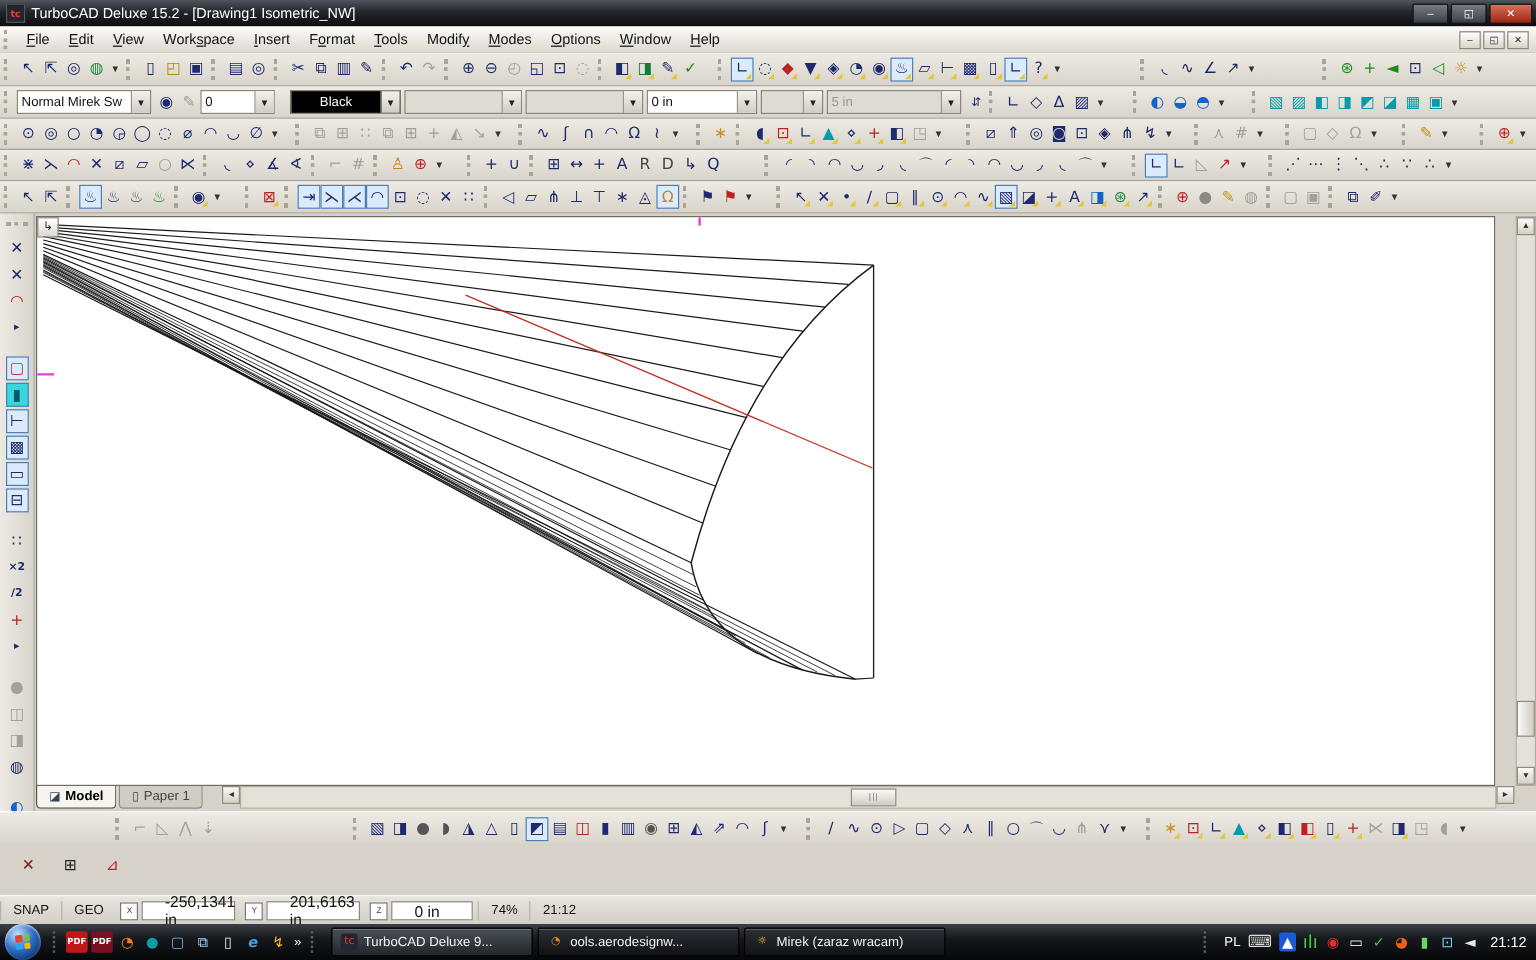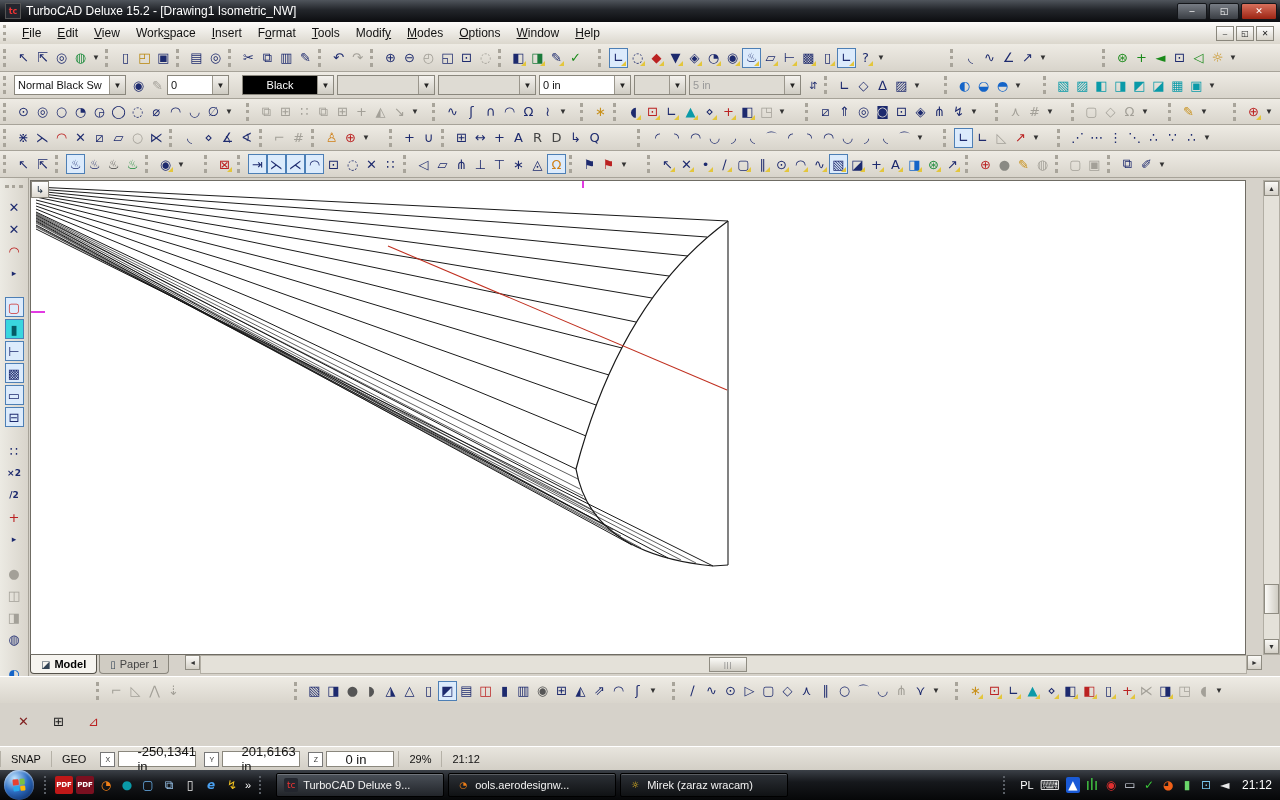--- a/index.html
+++ b/index.html
@@ -238,21 +238,21 @@
       <span class="ic">⊡</span>
       <span class="ic" style="color: rgb(26, 138, 26);">◁</span>
       <span class="ic" style="color: rgb(200, 144, 26);">☼</span>
       <span class="more">▼</span>
     </span>
   </div>
 
 <div id="tb2" class="tbrow abs" style="top:72px;height:27px;">
   <span class="grip"></span>
   <span class="cmb" style="width:112px;">
-    <span class="val">Normal Black Sw</span>
+    <span class="val">Normal Mirek Sw</span>
       <span class="arr">▼</span>
   </span>
   <span class="ic">◉</span>
   <span class="ic d">✎</span>
   <span class="cmb" style="width:62px;">
     <span class="val">0</span>
       <span class="arr">▼</span>
   </span>
   <span class="cmb black" style="width:92px;margin-left:10px;">
     <span class="val">Black</span>
@@ -743,21 +743,21 @@
     <span class="cfield">-250,1341 in</span>
   </span>
   <span class="coord">
     <span class="coordicon">Y</span>
     <span class="cfield">201,6163 in</span>
   </span>
   <span class="coord">
     <span class="coordicon">Z</span>
     <span class="cfield" style="width:68px;">0 in</span>
   </span>
-  <span class="spanel">29%</span>
+  <span class="spanel">74%</span>
   <span class="spanel" style="width:48px;">21:12</span>
 </div>
 
 <div id="taskbar" class="abs">
   <div id="orb">
       <div id="flag">
     <div style="background:#e84030;"></div>
         <div style="background:#7ac143;"></div>
     <div style="background:#28a8ea;"></div>
         <div style="background:#ffb900;"></div>

